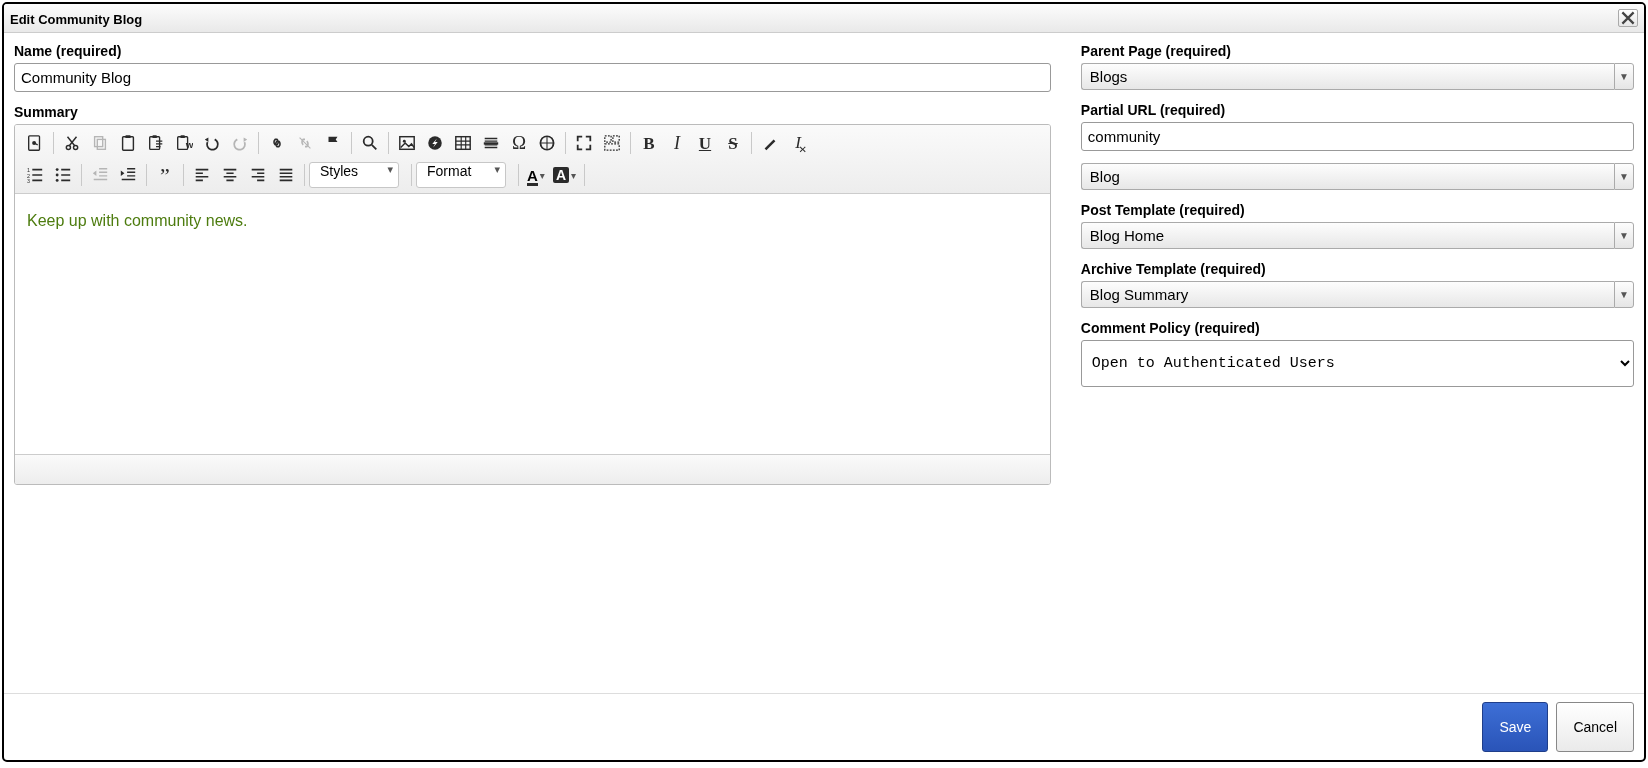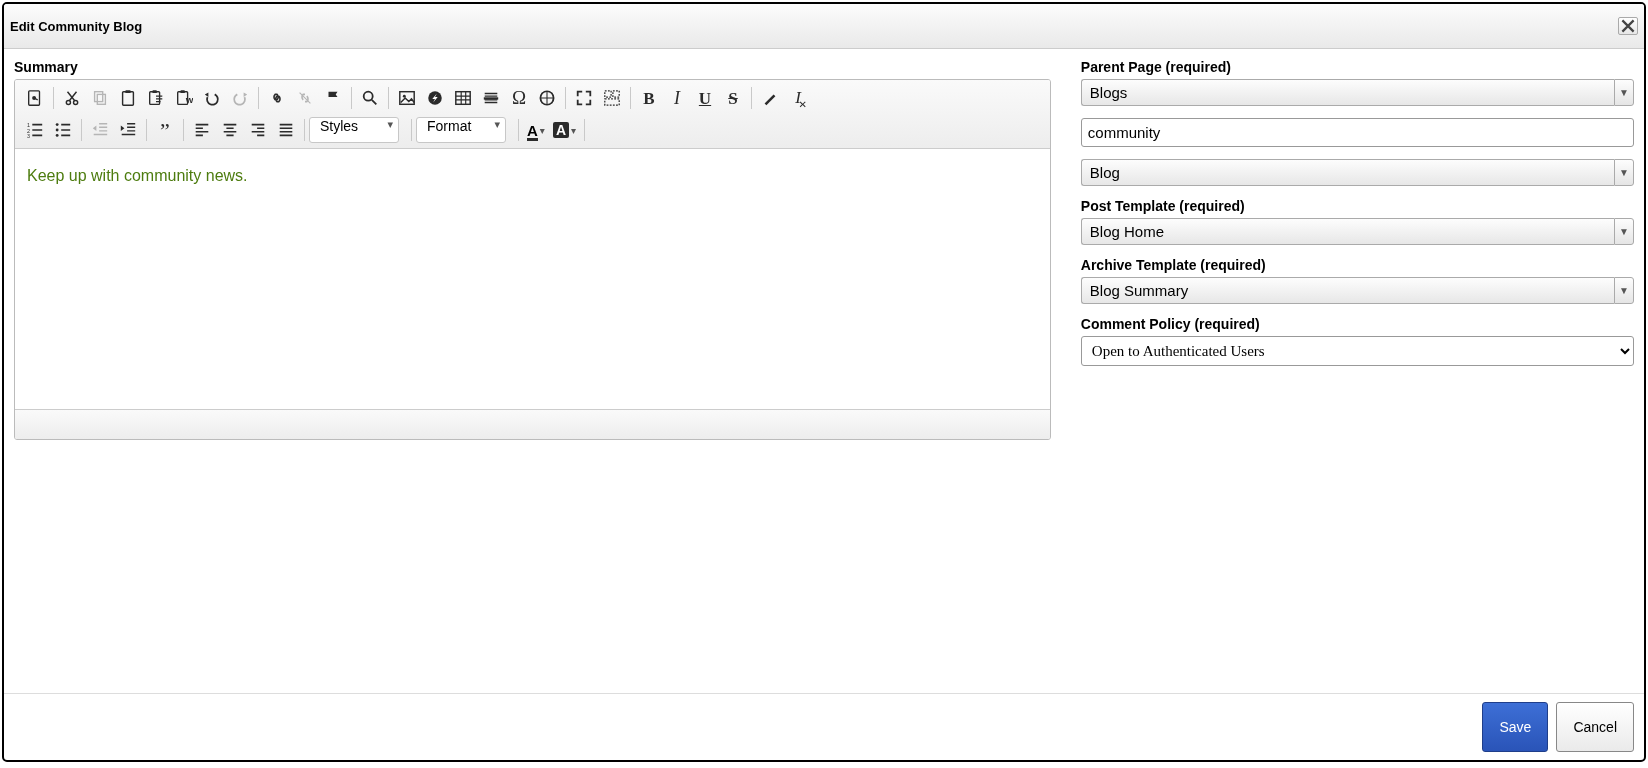--- a/index.html
+++ b/index.html
@@ -14,23 +14,23 @@
     border-radius: 5px;
     width: 100%;
     height: 760px;
     display: flex;
     flex-direction: column;
     overflow: hidden;
   }
   .dialog-titlebar {
     background: linear-gradient(#fcfcfc, #e9e9e9);
     border-bottom: 1px solid #ccc;
-    padding: 13px 6px;
+    padding: 5px 6px;
     display: flex;
-    align-items: center;
+    align-items: flex-end;
     justify-content: space-between;
     font-weight: bold;
     font-size: 13px;
   }
   .dialog-close {
     width: 20px;
     height: 18px;
     border: 1px solid #aaa;
     background: linear-gradient(#fff,#e6e6e6);
     border-radius: 2px;
@@ -87,23 +87,23 @@
     background: linear-gradient(#fdfdfd,#e5e5e5);
     display:flex; align-items:center; justify-content:center;
     cursor:pointer;
     color:#555;
     font-size:10px;
   }
   .native-select {
     width:100%;
     border:1px solid #999;
     border-radius:3px;
-    padding:5px 6px;
+    padding:13px 6px;
     font-size:15px;
-    font-family:Liberation Serif, serif;
+    font-family:Liberation Mono, monospace;
     background:#fff;
   }
   
   .editor {
     border: 1px solid #bbb;
     border-radius: 3px;
     overflow:hidden;
   }
   .editor-toolbars {
     background: linear-gradient(#fafafa,#ededed);
@@ -211,20 +211,24 @@
       <svg class="icon-svg" viewBox="0 0 16 16">
           <path d="M3 3 L13 13 M13 3 L3 13" stroke="#444" stroke-width="2" fill="none"></path>
         </svg>
     </div>
   </div>
 
   <div class="dialog-body">
 
     <div class="col-left">
 
+      <div class="form-group">
+        <label class="form-label">Name (required)</label>
+        <input type="text" class="text-input" value="Community Blog" style="">
+      </div>
 
       <div class="form-group">
         <label class="form-label">Summary</label>
 
         <div class="editor">
           <div class="editor-toolbars">
 
             <div class="tb-row">
               <div class="tb-btn" title="Source">
                 <svg class="icon-svg" viewBox="0 0 20 20">
@@ -463,20 +467,21 @@
 
       <div class="form-group">
         <label class="form-label">Parent Page (required)</label>
         <div class="select-wrap">
           <div class="select-display">Blogs</div>
           <div class="select-btn">▼</div>
         </div>
       </div>
 
       <div class="form-group">
+        <label class="form-label">Partial URL (required)</label>
         <input type="text" class="text-input" value="community" style="">
       </div>
 
       <div class="form-group">
         <div class="select-wrap">
           <div class="select-display">Blog</div>
           <div class="select-btn">▼</div>
         </div>
       </div>
 

